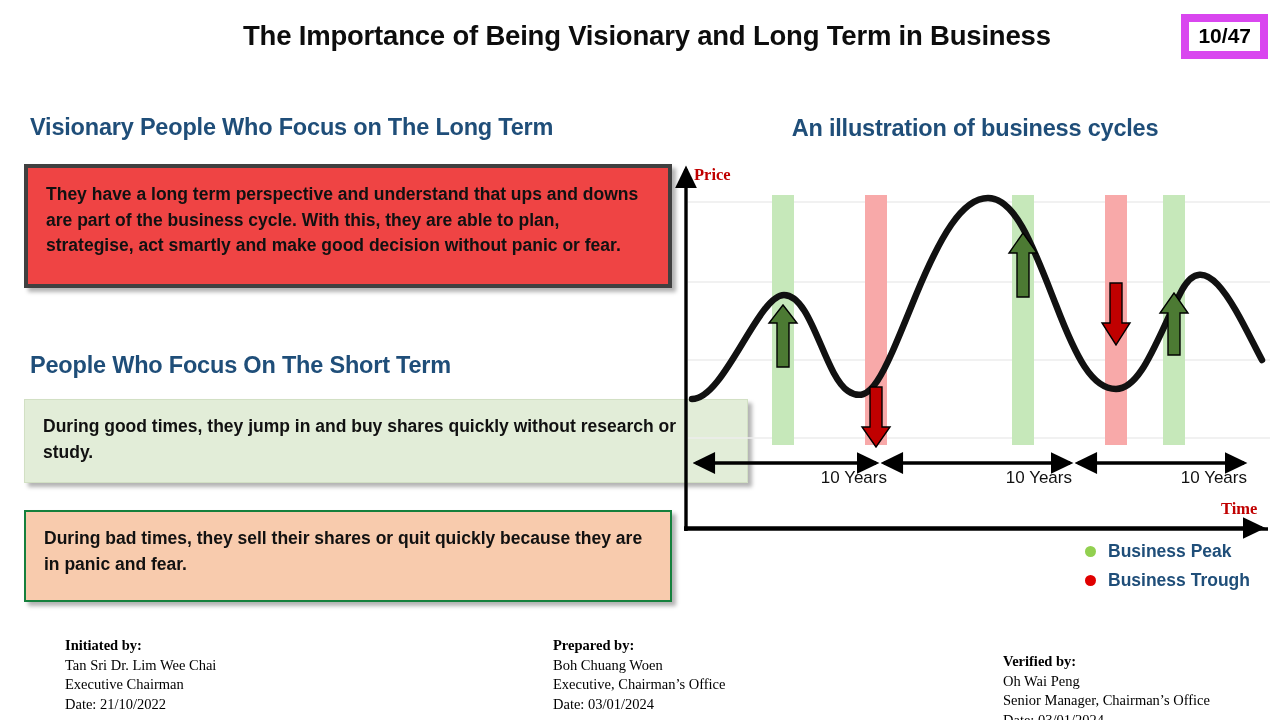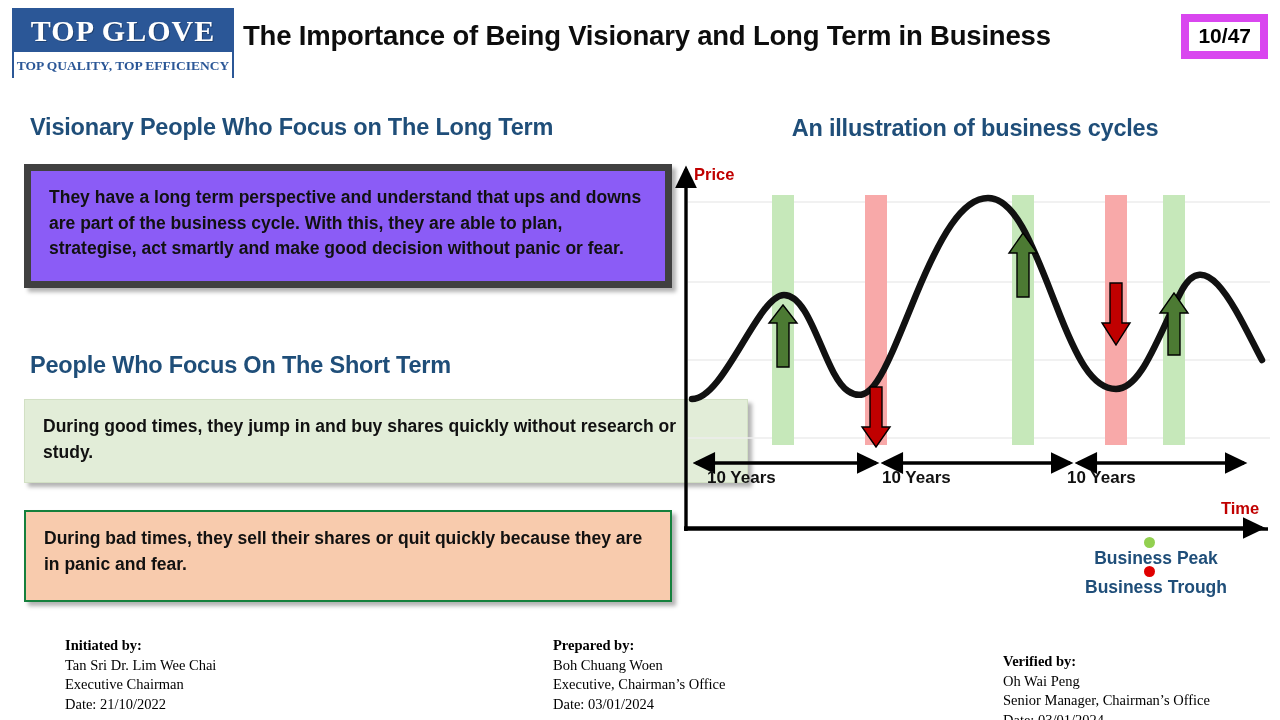--- a/index.html
+++ b/index.html
@@ -46,69 +46,65 @@
   }
   #head-long{left:30px;top:114px;}
   #head-short{left:30px;top:352px;}
 
   .tbox{
     position:absolute;box-sizing:border-box;
     padding:14px 18px 12px 18px;
     font-size:17.5px;font-weight:bold;color:#111111;line-height:1.46;
     box-shadow:4px 4px 4px rgba(0,0,0,.30);
   }
-  #box-blue  {left:24px;top:164px;width:648px;height:124px;background:#8b5cf6;border:7px solid #404040;}
+  #box-blue  {left:24px;top:164px;width:648px;height:124px;background:#ef4444;border:4px solid #404040;}
   #box-green {left:24px;top:399px;width:724px;height:84px; background:#e2edd8;border:1px solid #d2e0c4;}
   #box-orange{left:24px;top:510px;width:648px;height:92px; background:#f8cbad;border:2px solid #15803d;}
 
   
   .chart-title{
     position:absolute;left:690px;top:115px;width:570px;text-align:center;
     color:#1f4e79;font-weight:bold;font-size:23.5px;letter-spacing:-0.2px;
   }
   #chart-area{position:absolute;left:672px;top:155px;width:600px;height:390px;}
   #chart-svg{position:absolute;left:0;top:0;}
   .axis-label{
-    position:absolute;color:#c00000;font-weight:bold;font-size:16.5px;
+    position:absolute;color:#c00000;font-weight:bold;font-size:16.5px;font-family:Liberation Serif, serif;
   }
   #label-price{left:22px;top:10px;}
   #label-time{left:549px;top:344px;}
 
   .yrs{
-    position:absolute;color:#111111;font-weight:bold;font-size:17px;
-    text-align:left;
+    position:absolute;color:#111111;font-weight:normal;font-size:17px;
+    text-align:right;
   }
   #yrs-1{left:35px;top:313px;width:180px;}
   #yrs-2{left:210px;top:313px;width:190px;}
   #yrs-3{left:395px;top:313px;width:180px;}
 
   
   #legend{position:absolute;left:1085px;top:537px;}
-  .leg-row{display:flex;align-items:center;height:29px;flex-direction:column;}
+  .leg-row{display:flex;align-items:center;height:29px;}
   .leg-dot{width:11px;height:11px;border-radius:50%;margin-right:12px;flex:0 0 auto;}
   .leg-txt{color:#1f4e79;font-weight:bold;font-size:17.5px;white-space:nowrap;}
 
   
   .sig{
     position:absolute;top:636px;
     font-family:"Liberation Serif", serif;font-size:14.5px;color:#000000;
     line-height:1.35;
   }
   .sig .role{font-weight:bold;}
   #sig-1{left:65px;} #sig-2{left:553px;} #sig-3{left:1003px;margin-top:16px;}
 </style>
 </head>
 <body>
 
 <div id="slide">
 
-  <div class="logo-box">
-    <div class="logo-main">TOP GLOVE</div>
-    <div class="logo-sub">TOP QUALITY, TOP EFFICIENCY</div>
-  </div>
 
   <div class="slide-title">The Importance of Being Visionary and Long Term in Business</div>
 
   <div class="page-badge">10/47</div>
 
   <div class="col-head" id="head-long">Visionary People Who Focus on The Long Term</div>
   <div class="tbox" id="box-blue">They have a long term perspective and understand that ups and downs are part of the business cycle. With this, they are able to plan, strategise, act smartly and make good decision without panic or fear.</div>
 
   <div class="col-head" id="head-short">People Who Focus On The Short Term</div>
   <div class="tbox" id="box-green">During good times, they jump in and buy shares quickly without research or study.</div>

